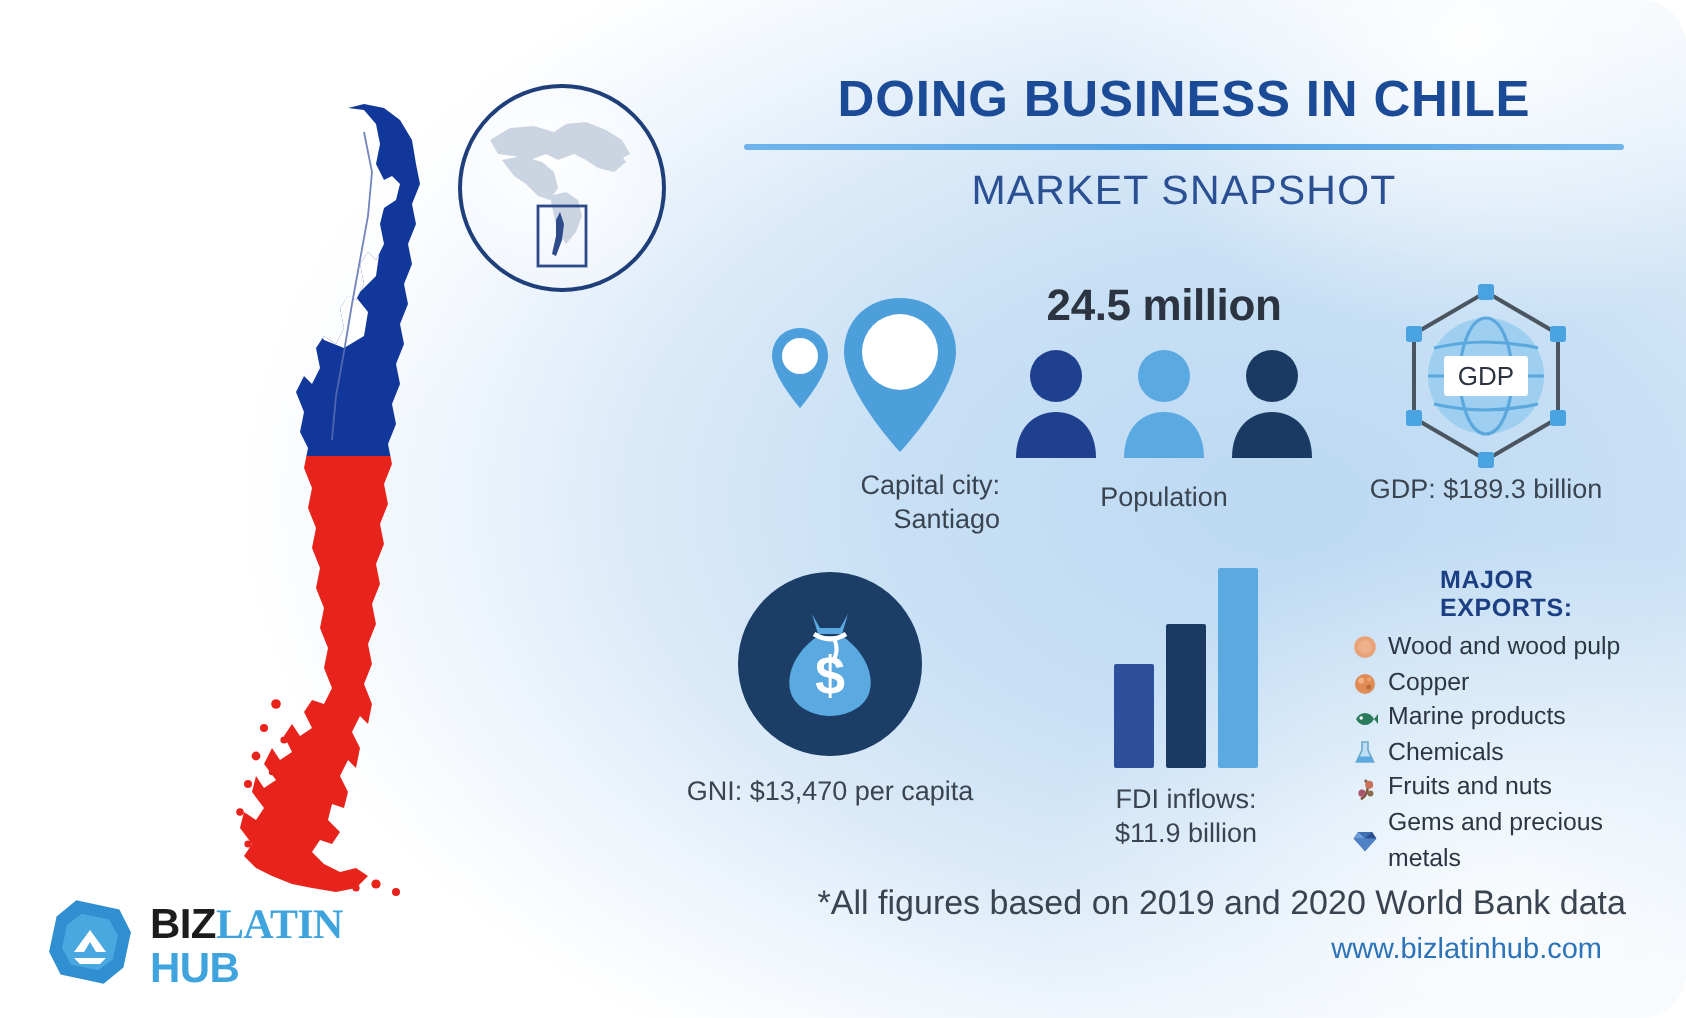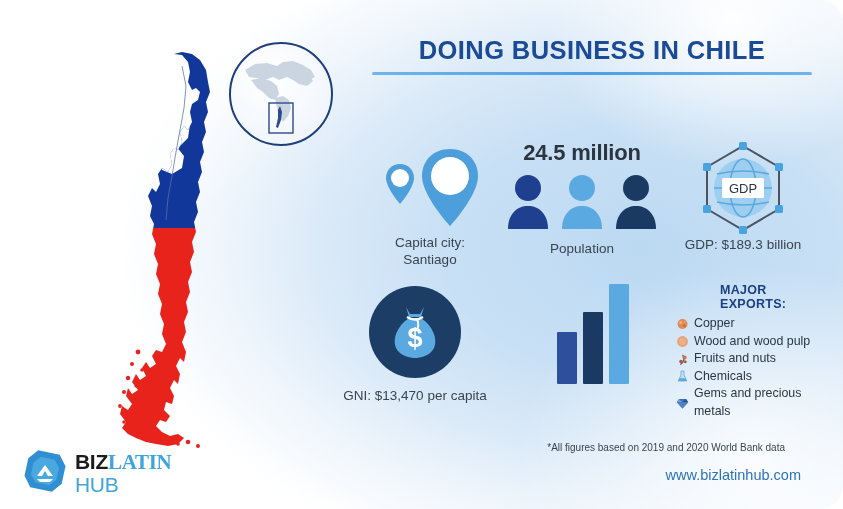--- a/index.html
+++ b/index.html
@@ -120,21 +120,21 @@
     position: absolute;
     left: 360px;
     top: 148px;
     width: 140px;
     text-align: center;
   }
   .pins {
     position: relative;
     height: 82px;
   }
-  .block-capital .stat-label { margin-top: 4px; }
+  .block-capital .stat-label { margin-top: 4px; text-align: right; }
 
   
   .block-population {
     position: absolute;
     left: 496px;
     top: 140px;
     width: 172px;
     text-align: center;
   }
   .pop-figure {
@@ -226,23 +226,23 @@
     height: 13px;
     flex: 0 0 13px;
     display: flex;
     align-items: center;
     justify-content: center;
   }
 
   
   .footnote {
     position: absolute;
-    right: 58px;
+    right: 30px;
     top: 442px;
-    font-size: 10px;
+    font-size: 17px;
     color: #3a4450;
     white-space: nowrap;
   }
   .website {
     position: absolute;
     right: 42px;
     top: 467px;
     font-size: 14.5px;
     color: #2c73b8;
     white-space: nowrap;
@@ -261,21 +261,21 @@
   .logo-line1 {
     font-size: 21px;
     font-weight: bold;
     letter-spacing: -0.3px;
     white-space: nowrap;
   }
   .logo-biz { color: #1c1c1c; }
   .logo-latin { color: #3fa3dd; font-family: Liberation Serif, serif; }
   .logo-line2 {
     font-size: 21px;
-    font-weight: normal;
+    font-weight: bold;
     color: #3fa3dd;
     letter-spacing: -0.3px;
     margin-top: 1px;
   }
 </style>
 </head>
 <body>
 
 <div id="infographic">
 
@@ -353,20 +353,21 @@
 
       <path d="M49,62 L51,68 L50,76 L47,84 L45,83 L47,74 L47,66 Z" fill="#2d4a8a"></path>
 
       <rect x="38" y="59" width="24" height="30" fill="none" stroke="#2d4a8a" stroke-width="1.4"></rect>
     </svg>
   </div>
 
   <div class="header">
     <div class="main-title">DOING BUSINESS IN CHILE</div>
     <div class="title-rule"></div>
+    <div class="sub-title">MARKET SNAPSHOT</div>
   </div>
 
   <div class="block-capital">
     <div class="pins">
       <svg width="140" height="82" viewBox="0 0 140 82">
 
         <path d="M26,30 C26,22 32,16 40,16 C48,16 54,22 54,30 C54,40 40,56 40,56 C40,56 26,40 26,30 Z" fill="#4d9fdb"></path>
         <circle cx="40" cy="30" r="9" fill="#ffffff"></circle>
 
         <path d="M62,28 C62,12 74,1 90,1 C106,1 118,12 118,28 C118,48 90,78 90,78 C90,78 62,48 62,28 Z" fill="#4d9fdb"></path>
@@ -447,68 +448,80 @@
     </div>
     <div class="stat-label">GNI: $13,470 per capita</div>
   </div>
 
   <div class="block-fdi">
     <div class="fdi-bars">
       <div class="bar" style="height:52px;background:#2e4f9c;"></div>
       <div class="bar" style="height:72px;background:#1b3a63;"></div>
       <div class="bar" style="height:100px;background:#5aa9e0;"></div>
     </div>
+    <div class="stat-label">FDI inflows:
+$11.9 billion</div>
   </div>
 
   <div class="block-exports">
     <div class="exports-title">MAJOR EXPORTS:</div>
+
+    <div class="export-item">
+      <span class="export-icon">
+        <svg width="13" height="13" viewBox="0 0 13 13">
+          <circle cx="6.5" cy="6.5" r="5.4" fill="#e8a276"></circle>
+          <circle cx="6.5" cy="6.5" r="3.4" fill="#edb08a"></circle>
+        </svg>
+      </span>
+      <span>Wood and wood pulp</span>
+    </div>
 
     <div class="export-item">
       <span class="export-icon">
         <svg width="13" height="13" viewBox="0 0 13 13">
           <circle cx="6.5" cy="7" r="5" fill="#e08a55"></circle>
           <circle cx="4.6" cy="5.4" r="1.5" fill="#f3b285"></circle>
           <circle cx="8.4" cy="8.6" r="1.2" fill="#b96a3a"></circle>
           <circle cx="8.6" cy="4.8" r="1" fill="#f0a270"></circle>
         </svg>
       </span>
       <span>Copper</span>
     </div>
 
     <div class="export-item">
       <span class="export-icon">
         <svg width="13" height="13" viewBox="0 0 13 13">
-          <circle cx="6.5" cy="6.5" r="5.4" fill="#e8a276"></circle>
-          <circle cx="6.5" cy="6.5" r="3.4" fill="#edb08a"></circle>
+          <path d="M2,6.5 C4,2.5 9,2.5 11,6.5 C9,10.5 4,10.5 2,6.5 Z" fill="#2a7a5c"></path>
+          <path d="M11,6.5 L13,4 L13,9 Z" fill="#2a7a5c"></path>
+          <circle cx="4.6" cy="6" r="0.9" fill="#ffffff"></circle>
         </svg>
       </span>
-      <span>Wood and wood pulp</span>
-    </div>
-
+      <span>Marine products</span>
+    </div>
+
+    <div class="export-item">
+      <span class="export-icon">
+        <svg width="13" height="13" viewBox="0 0 13 13">
+          <path d="M5,1 L8,1 L8,5 L10.8,11 L2.2,11 L5,5 Z" fill="#bcdff3" stroke="#6fa8c9" stroke-width="0.8"></path>
+          <path d="M3.6,8.2 L9.4,8.2 L10.8,11 L2.2,11 Z" fill="#5aa9e0"></path>
+        </svg>
+      </span>
+      <span>Chemicals</span>
+    </div>
 
     <div class="export-item">
       <span class="export-icon">
         <svg width="13" height="13" viewBox="0 0 13 13">
           <path d="M6.5,2 C7.6,3 8.2,5 7.6,7.4 C7.1,9.6 5.6,11 4.4,11.6" fill="none" stroke="#7a5a3a" stroke-width="1.3"></path>
           <circle cx="8.6" cy="4.4" r="2" fill="#c9705a"></circle>
           <circle cx="5" cy="8.6" r="1.8" fill="#a8556a"></circle>
           <circle cx="9.2" cy="8.8" r="1.5" fill="#8a6b4a"></circle>
         </svg>
       </span>
       <span>Fruits and nuts</span>
-    </div>
-
-    <div class="export-item">
-      <span class="export-icon">
-        <svg width="13" height="13" viewBox="0 0 13 13">
-          <path d="M5,1 L8,1 L8,5 L10.8,11 L2.2,11 L5,5 Z" fill="#bcdff3" stroke="#6fa8c9" stroke-width="0.8"></path>
-          <path d="M3.6,8.2 L9.4,8.2 L10.8,11 L2.2,11 Z" fill="#5aa9e0"></path>
-        </svg>
-      </span>
-      <span>Chemicals</span>
     </div>
 
     <div class="export-item">
       <span class="export-icon">
         <svg width="13" height="13" viewBox="0 0 13 13">
           <path d="M3,2 L10,2 L12.2,5.2 L6.5,11.6 L0.8,5.2 Z" fill="#3d6fb5"></path>
           <path d="M3,2 L6.5,5.2 L0.8,5.2 Z" fill="#6f9fd8"></path>
           <path d="M10,2 L12.2,5.2 L6.5,5.2 Z" fill="#2a4f8c"></path>
           <path d="M0.8,5.2 L12.2,5.2 L6.5,11.6 Z" fill="#4f82c4"></path>
         </svg>

